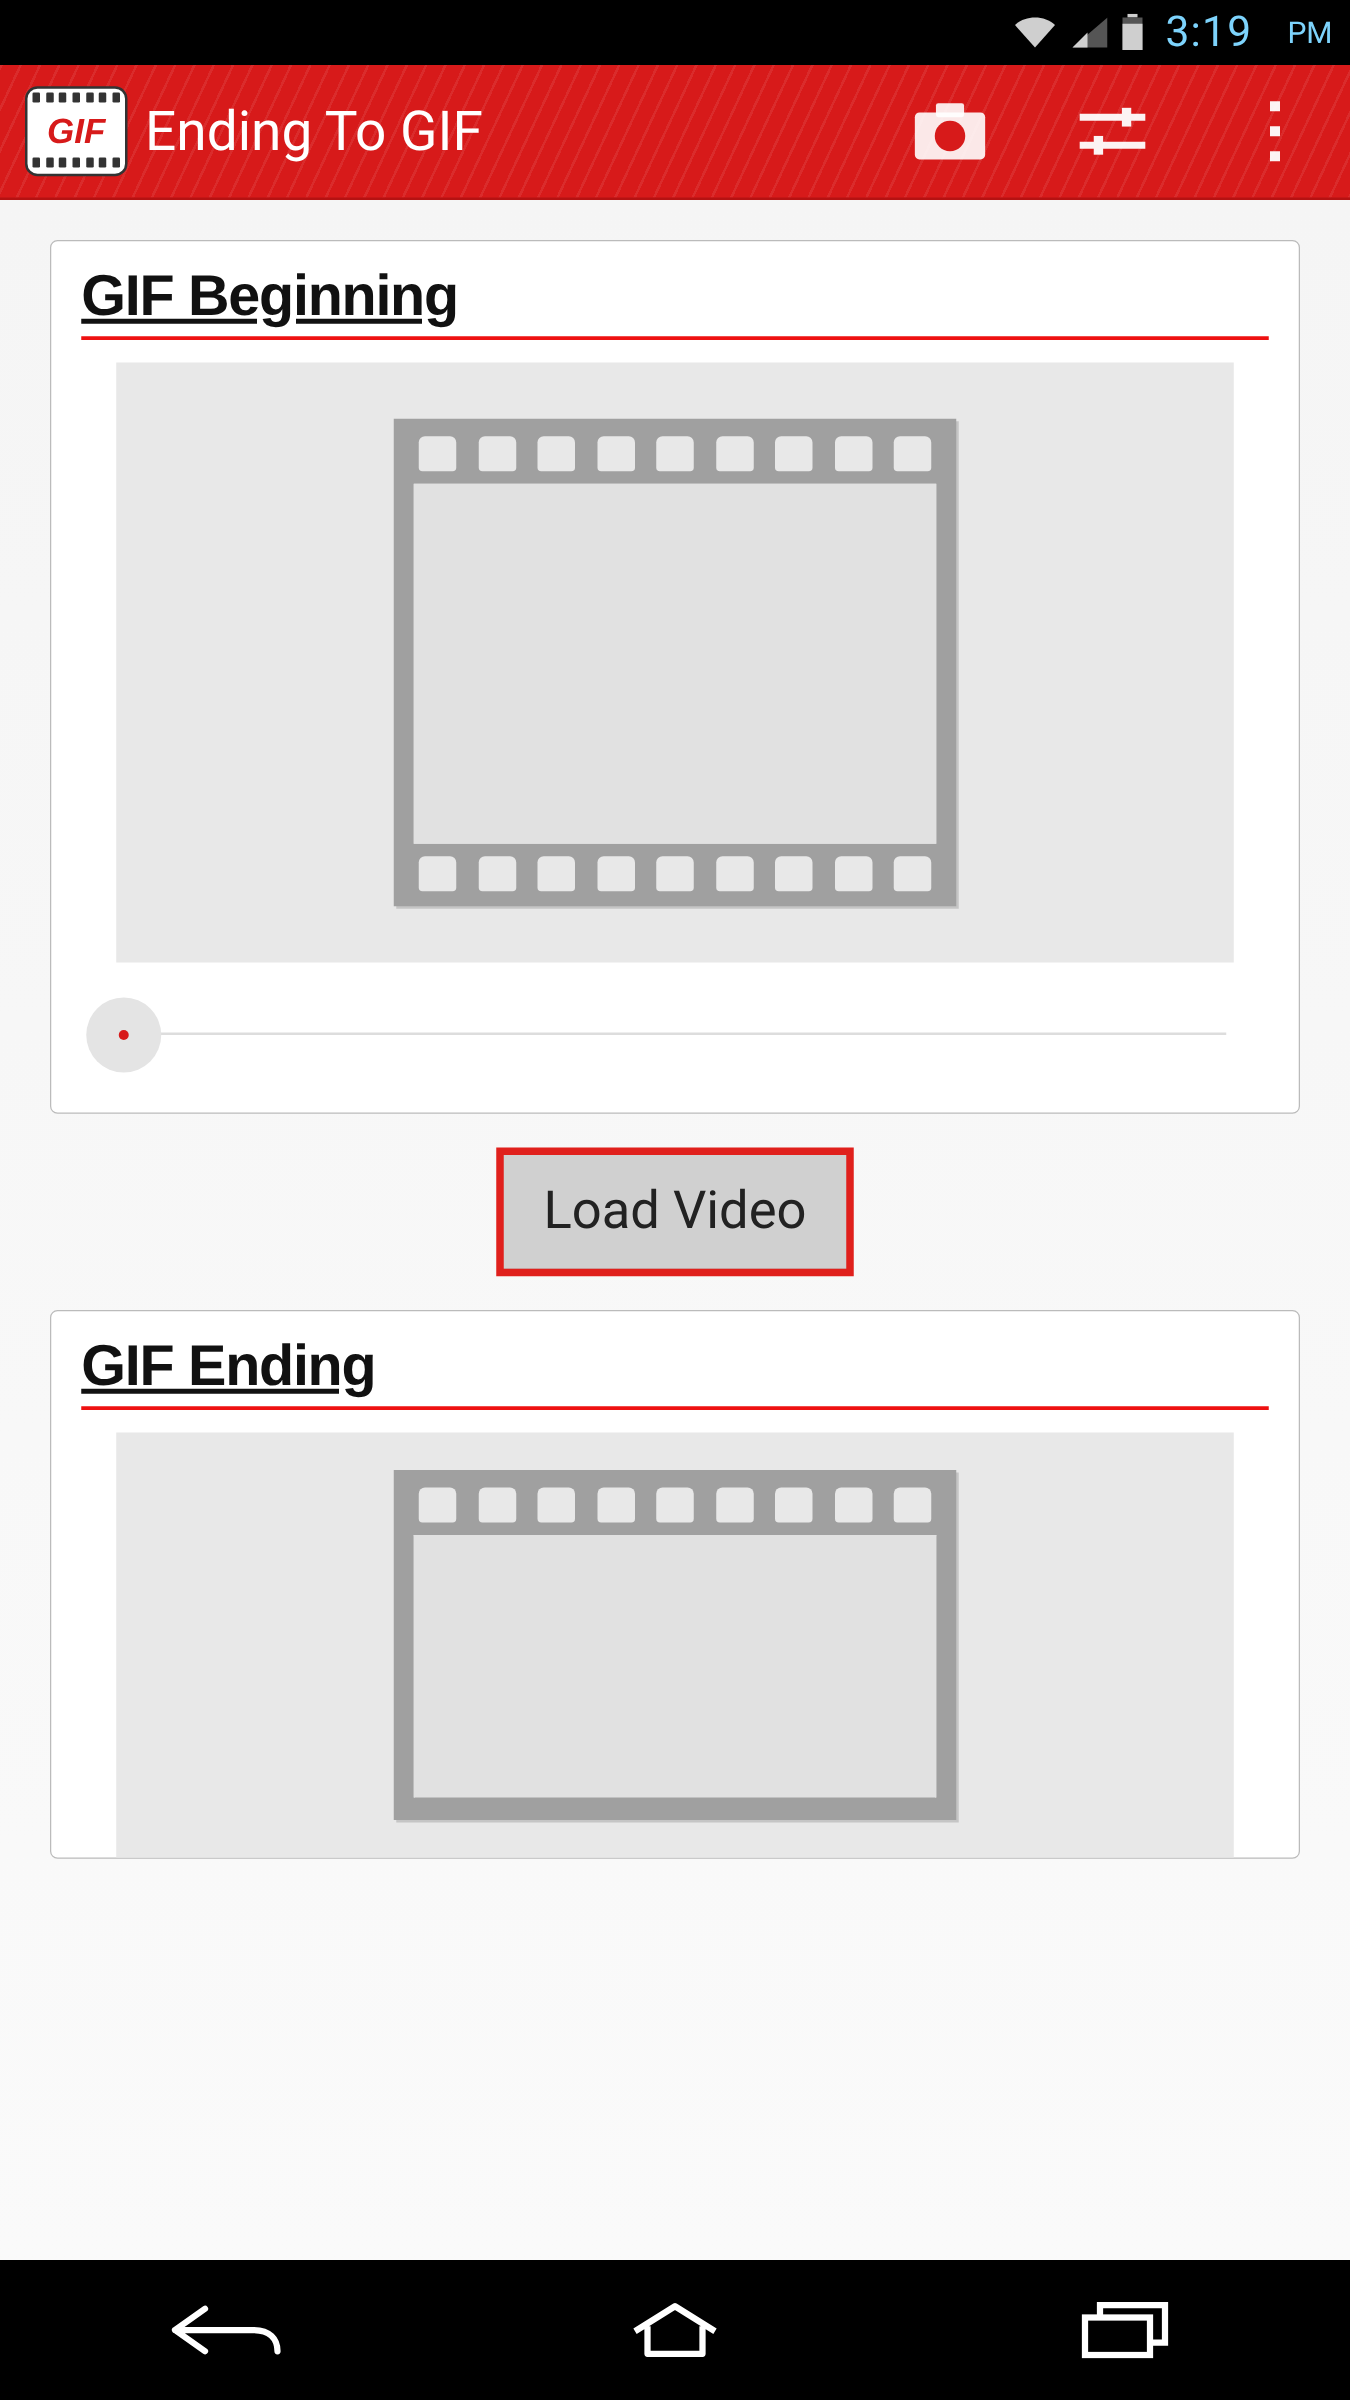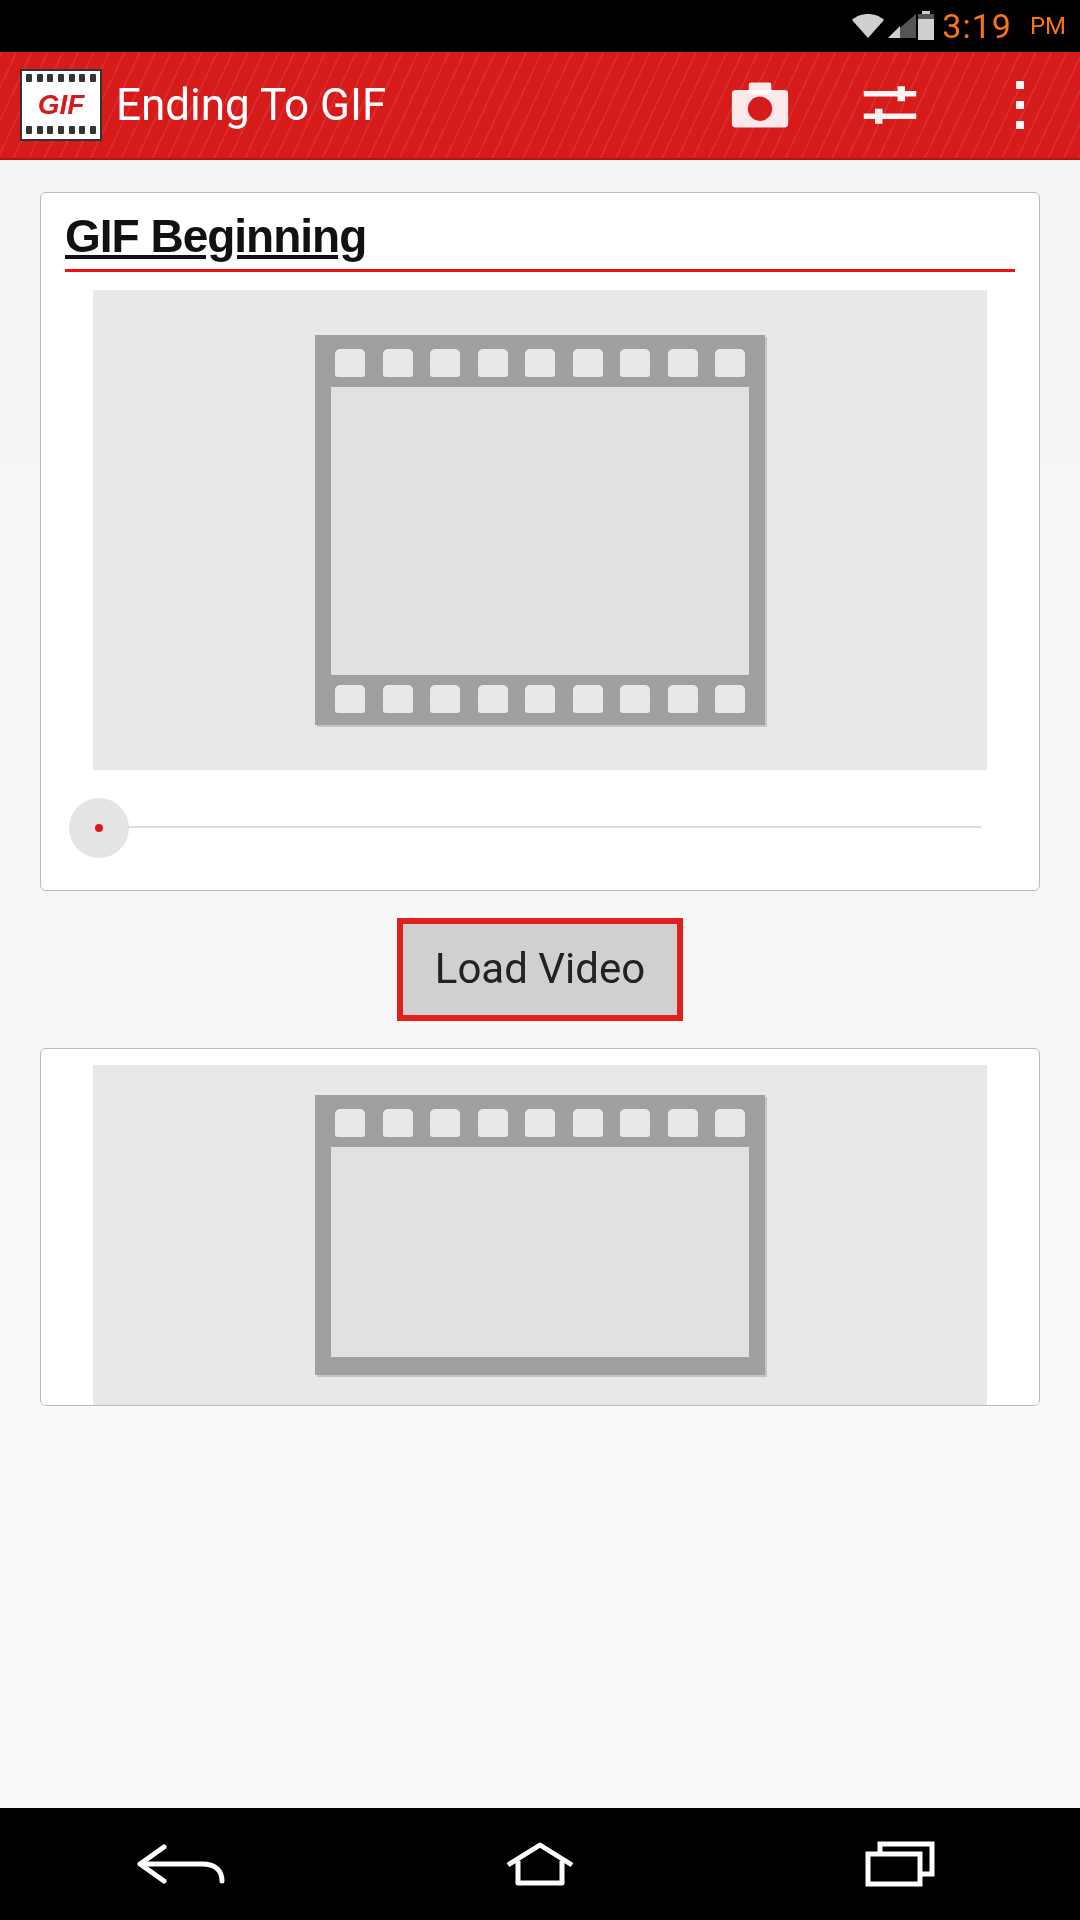--- a/index.html
+++ b/index.html
@@ -1,39 +1,39 @@
 <!DOCTYPE html>
 <html><head>
 <meta charset="utf-8">
 <style>
   * { box-sizing: border-box; margin: 0; padding: 0; }
   html, body { width: 1080px; height: 1920px; font-family: Roboto, Arial, sans-serif; background: #f0f0f0; overflow: hidden; }
   
   
   .status-bar {
-    height: 52px; background: #000; color: #f97316;
+    height: 52px; background: #000; color: #7dd3fc;
     display: flex; justify-content: flex-end; align-items: center;
-    padding: 0 14px; 
+    padding: 0 14px; gap: 10px;
   }
   .status-bar .time { font-size: 34px; font-weight: 400; letter-spacing: 1px; margin-left: 6px; }
   .status-ampm { font-size: 24px; margin-left: 18px; }
   .status-icon { display: inline-flex; align-items: center; }
   
   
   .action-bar {
     height: 108px; 
     background: #d71a1a;
     background-image: repeating-linear-gradient(115deg, rgba(255,255,255,0.08) 0px, rgba(255,255,255,0.08) 2px, transparent 2px, transparent 14px);
     display: flex; align-items: center; padding: 0 20px;
     border-bottom: 2px solid #b51212;
   }
   .app-icon {
     width: 82px; height: 72px; background: #fff; border: 2px solid #333;
     display: flex; flex-direction: column; justify-content: space-between;
-    padding: 3px 4px; margin-right: 14px; border-radius: 0;
+    padding: 3px 4px; margin-right: 14px; border-radius: 10px;
   }
   .app-icon-perf {
     height: 10px; display: flex; justify-content: space-between;
   }
   .app-icon-perf span { width: 6px; height: 8px; background: #333; border-radius: 1px; }
   .app-icon-mid { flex: 1; display: flex; align-items: center; justify-content: center; }
   .app-icon-mid span { color: #d71a1a; font-weight: bold; font-style: italic; font-size: 28px; font-family: Arial, sans-serif; }
   .app-title { color: #fff; font-size: 44px; font-weight: 400; flex: 1; }
   .action-icons { display: flex; align-items: center; gap: 70px; margin-right: 10px; }
   .action-icon { width: 60px; height: 60px; display: flex; align-items: center; justify-content: center; cursor: pointer; }
@@ -223,20 +223,21 @@
         <div class="slider-thumb-inner"></div>
       </div>
     </div>
   </div>
 
   <div class="button-row">
     <button class="btn highlighted">Load Video</button>
   </div>
 
   <div class="panel cutoff">
+    <div class="panel-title">GIF Ending</div>
     <div class="preview">
       <div class="filmstrip">
         <div class="film-perf-row">
             <span></span>
             <span></span>
             <span></span>
             <span></span>
             <span></span>
             <span></span>
             <span></span>

